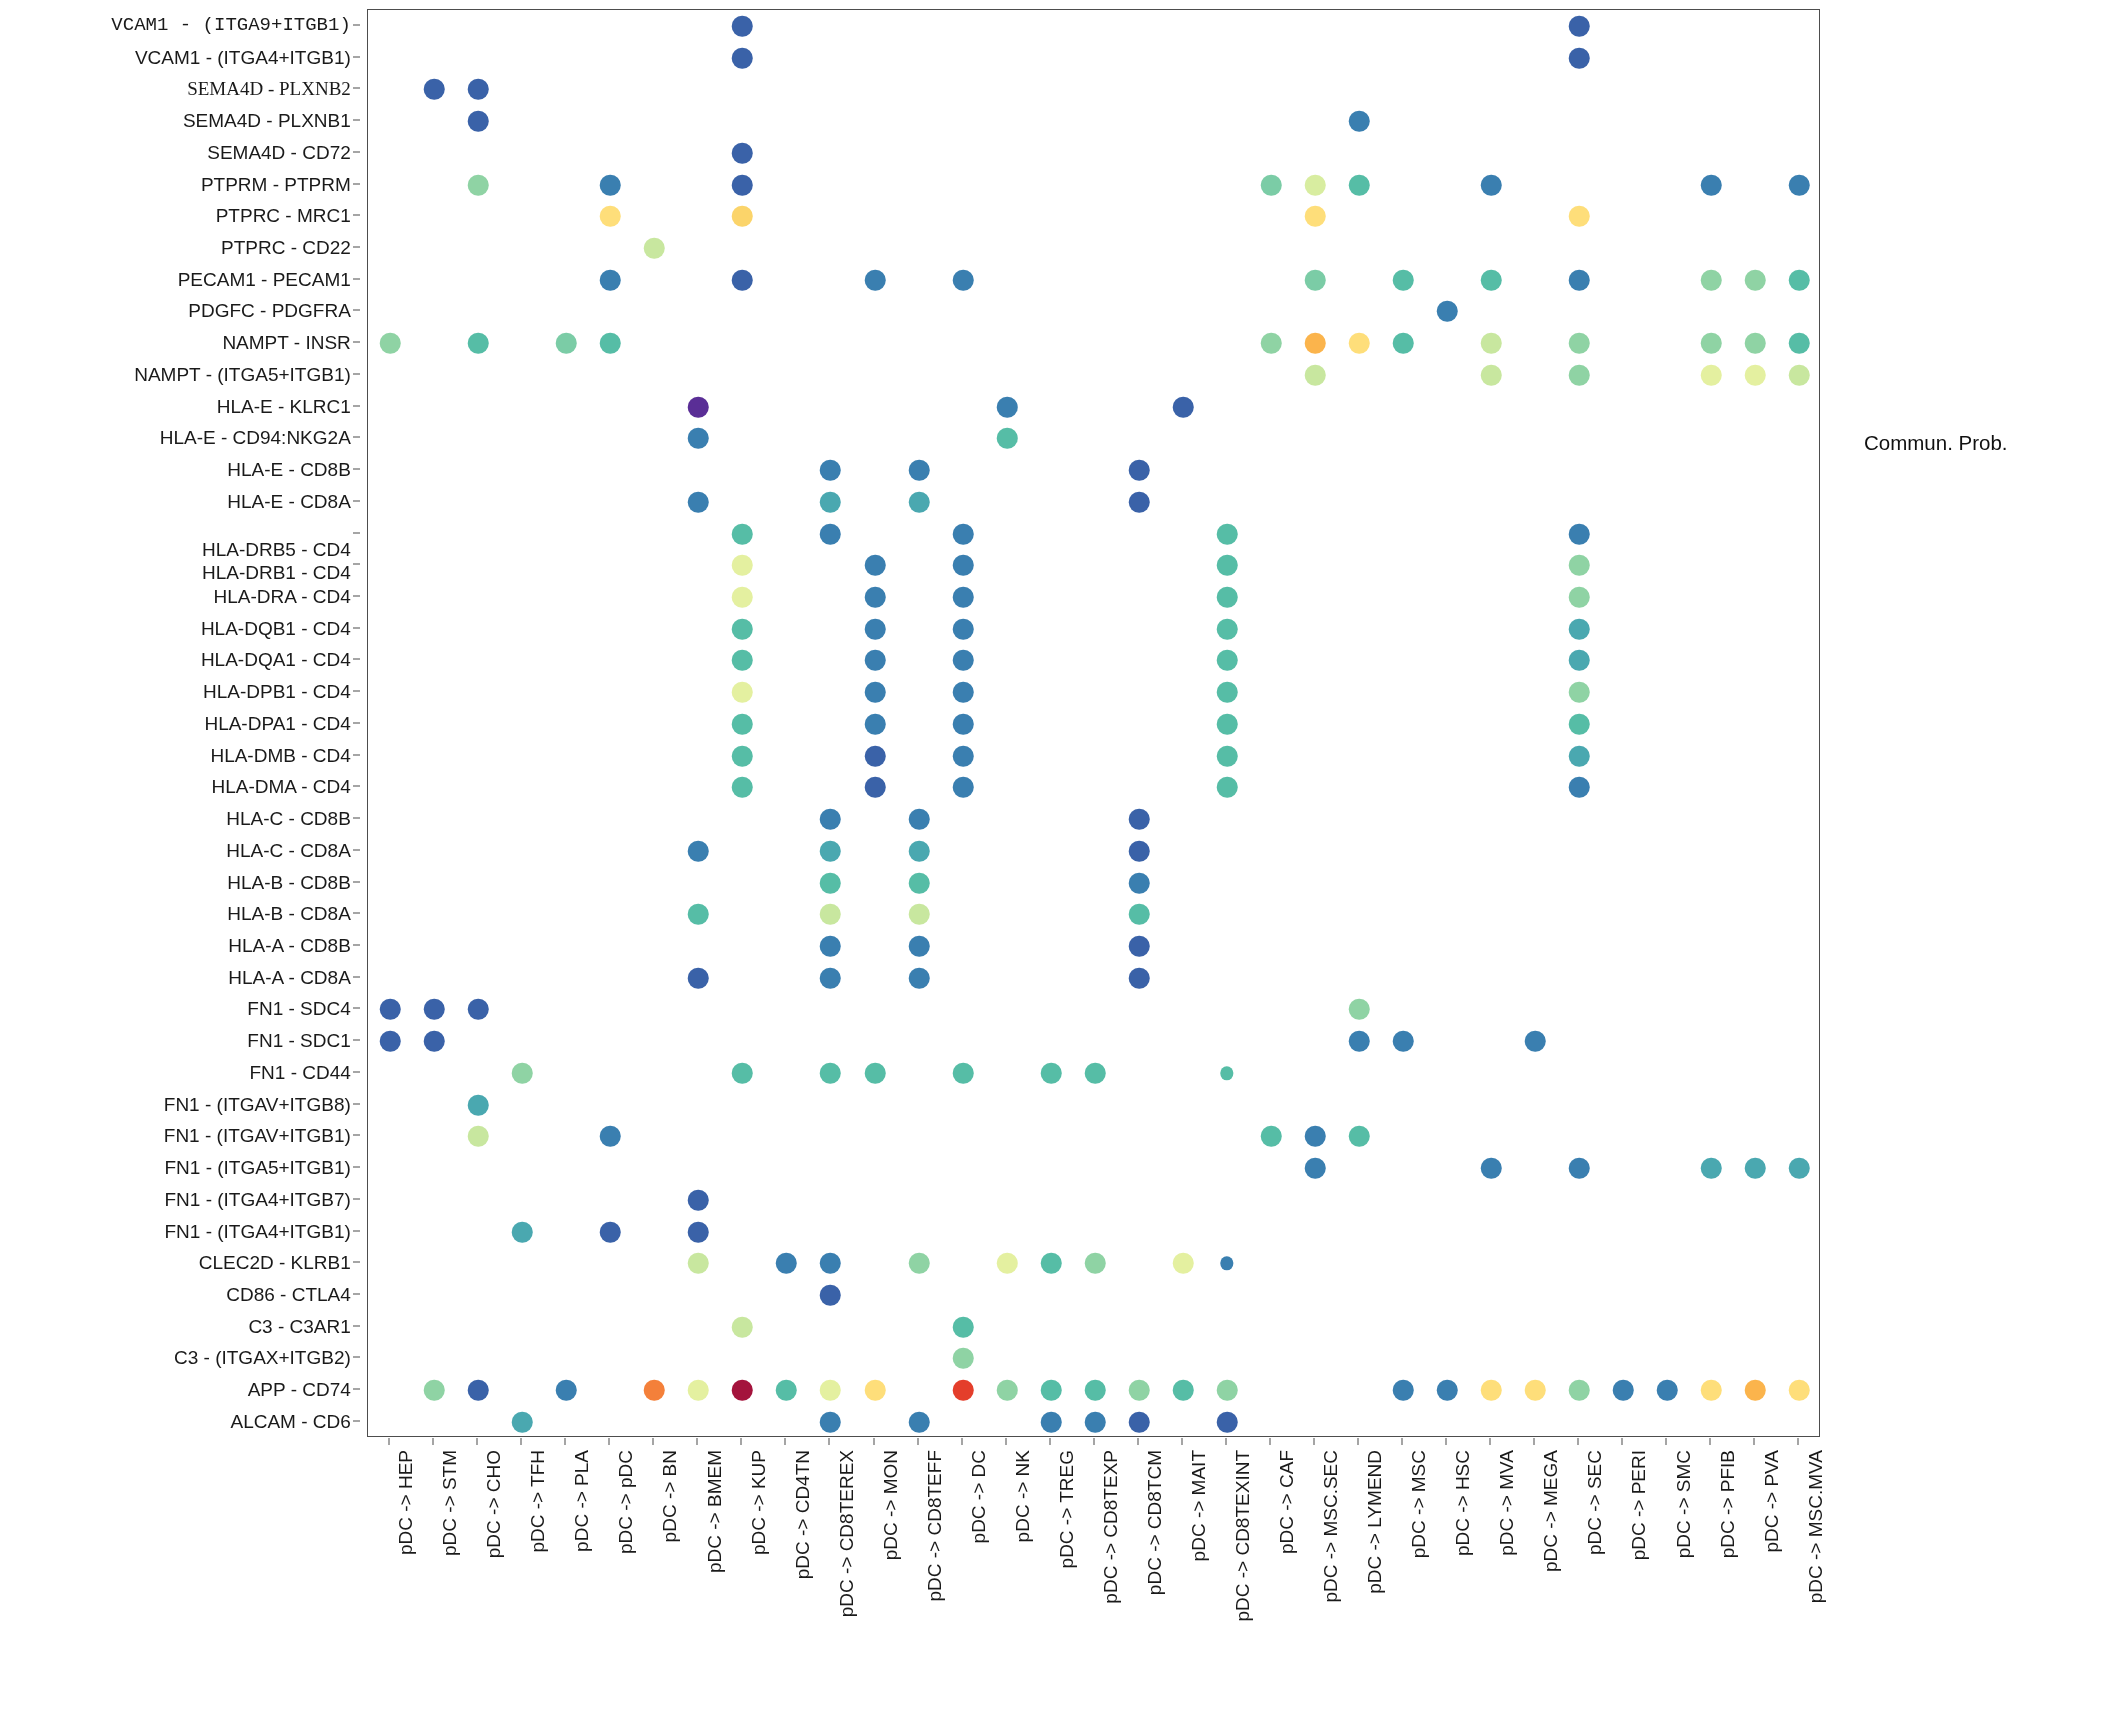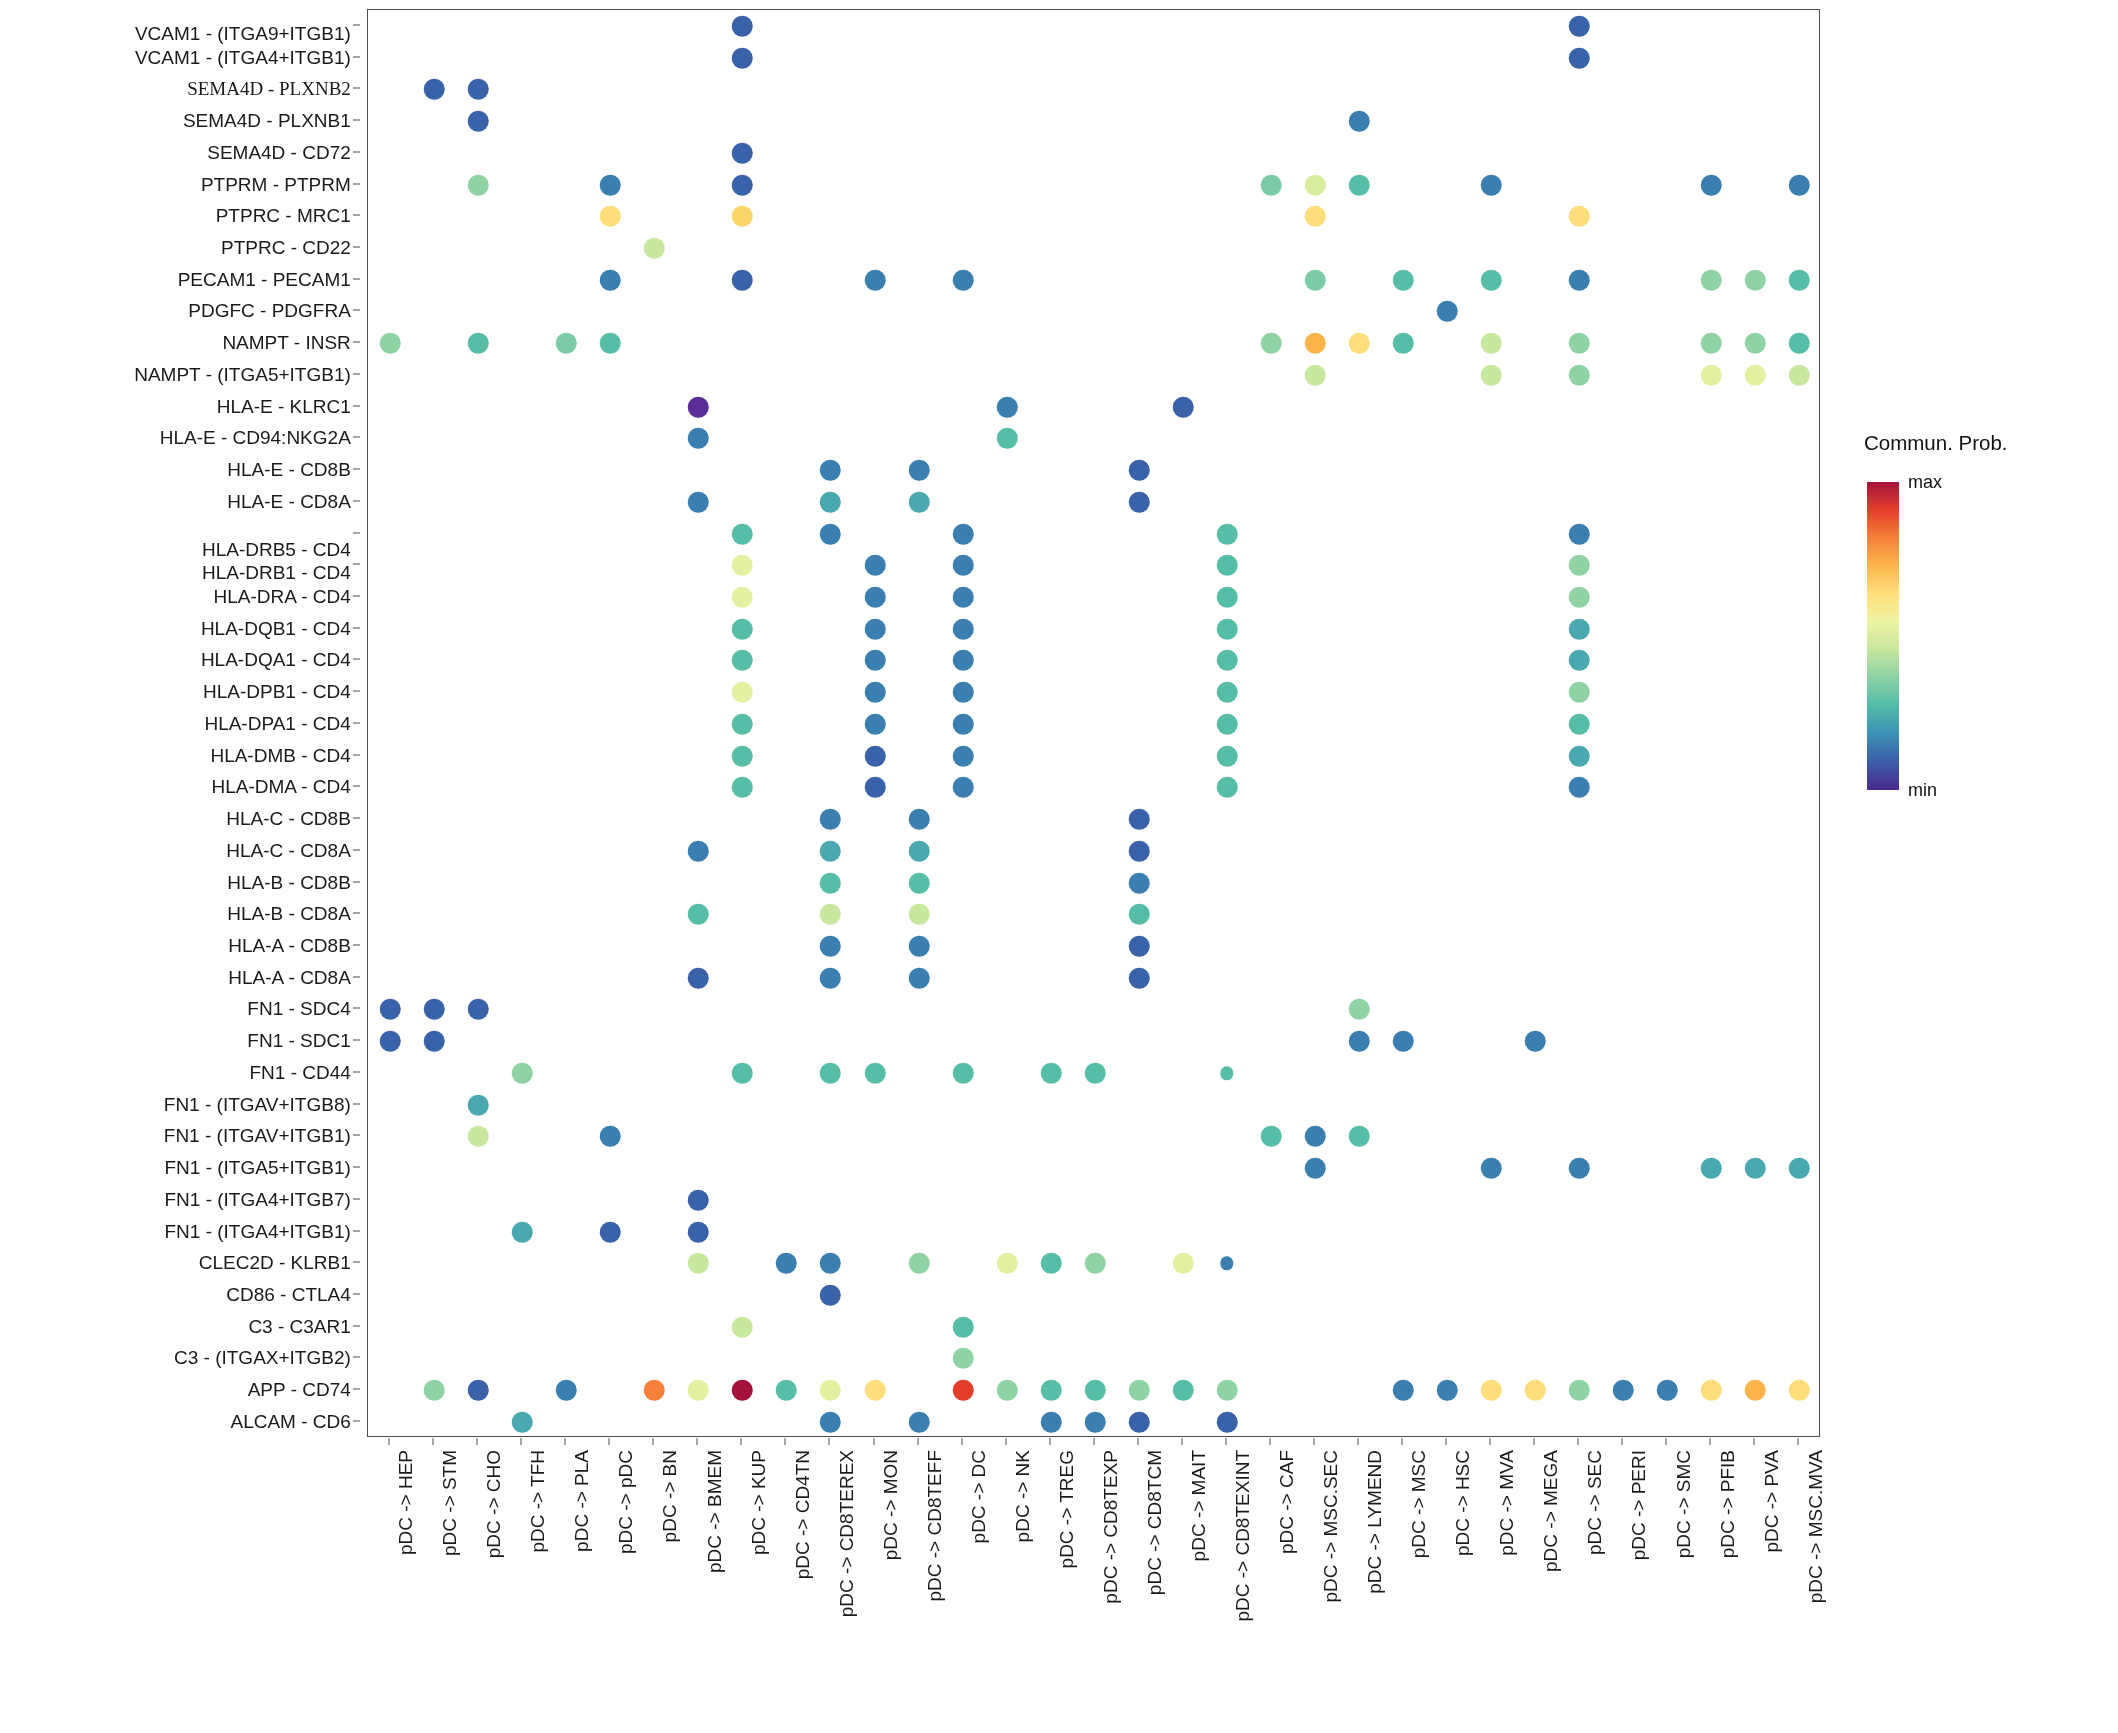--- a/index.html
+++ b/index.html
@@ -87,21 +87,21 @@
     position:absolute;left:60px;top:50%;transform:translateY(-50%);
     font-size:18px;color:#111;white-space:nowrap;
   }
 </style>
 </head>
 <body>
 
 <div id="root">
 
   <div id="ylabels">
-      <div class="ylab" style="top: 24px;">VCAM1 - (ITGA9+ITGB1)</div>
+      <div class="ylab" style="top: 16px; font-family: Liberation Mono, monospace;">VCAM1 - (ITGA9+ITGB1)</div>
       <div class="ytick" style="top: 16px;"></div>
       <div class="ylab" style="top: 48px;">VCAM1 - (ITGA4+ITGB1)</div>
       <div class="ytick" style="top: 48px;"></div>
       <div class="ylab" style="top: 79px; font-family: Liberation Serif, serif;">SEMA4D - PLXNB2</div>
       <div class="ytick" style="top: 79px;"></div>
       <div class="ylab" style="top: 111px;">SEMA4D - PLXNB1</div>
       <div class="ytick" style="top: 111px;"></div>
       <div class="ylab" style="top: 143px;">SEMA4D - CD72</div>
       <div class="ytick" style="top: 143px;"></div>
       <div class="ylab" style="top: 175px;">PTPRM - PTPRM</div>
@@ -464,21 +464,16 @@
       <div class="xlab" style="left: 1351px;">pDC -&gt; PFIB</div>
       <div class="xtick" style="left: 1343px;"></div>
       <div class="xlab" style="left: 1395px;">pDC -&gt; PVA</div>
       <div class="xtick" style="left: 1387px;"></div>
       <div class="xlab" style="left: 1439px;">pDC -&gt; MSC.MVA</div>
       <div class="xtick" style="left: 1431px;"></div>
     </div>
 
   <div id="legend">
     <div class="leg-title">Commun. Prob.</div>
-    <div id="cbar-wrap">
-      <div id="cbar"></div>
-      <div class="cbar-tick-lab" style="top:13.4px;">max</div>
-      <div class="cbar-tick-lab" style="top:322px;">min</div>
-    </div>
   </div>
 
 </div>
 
 
 </body></html>

